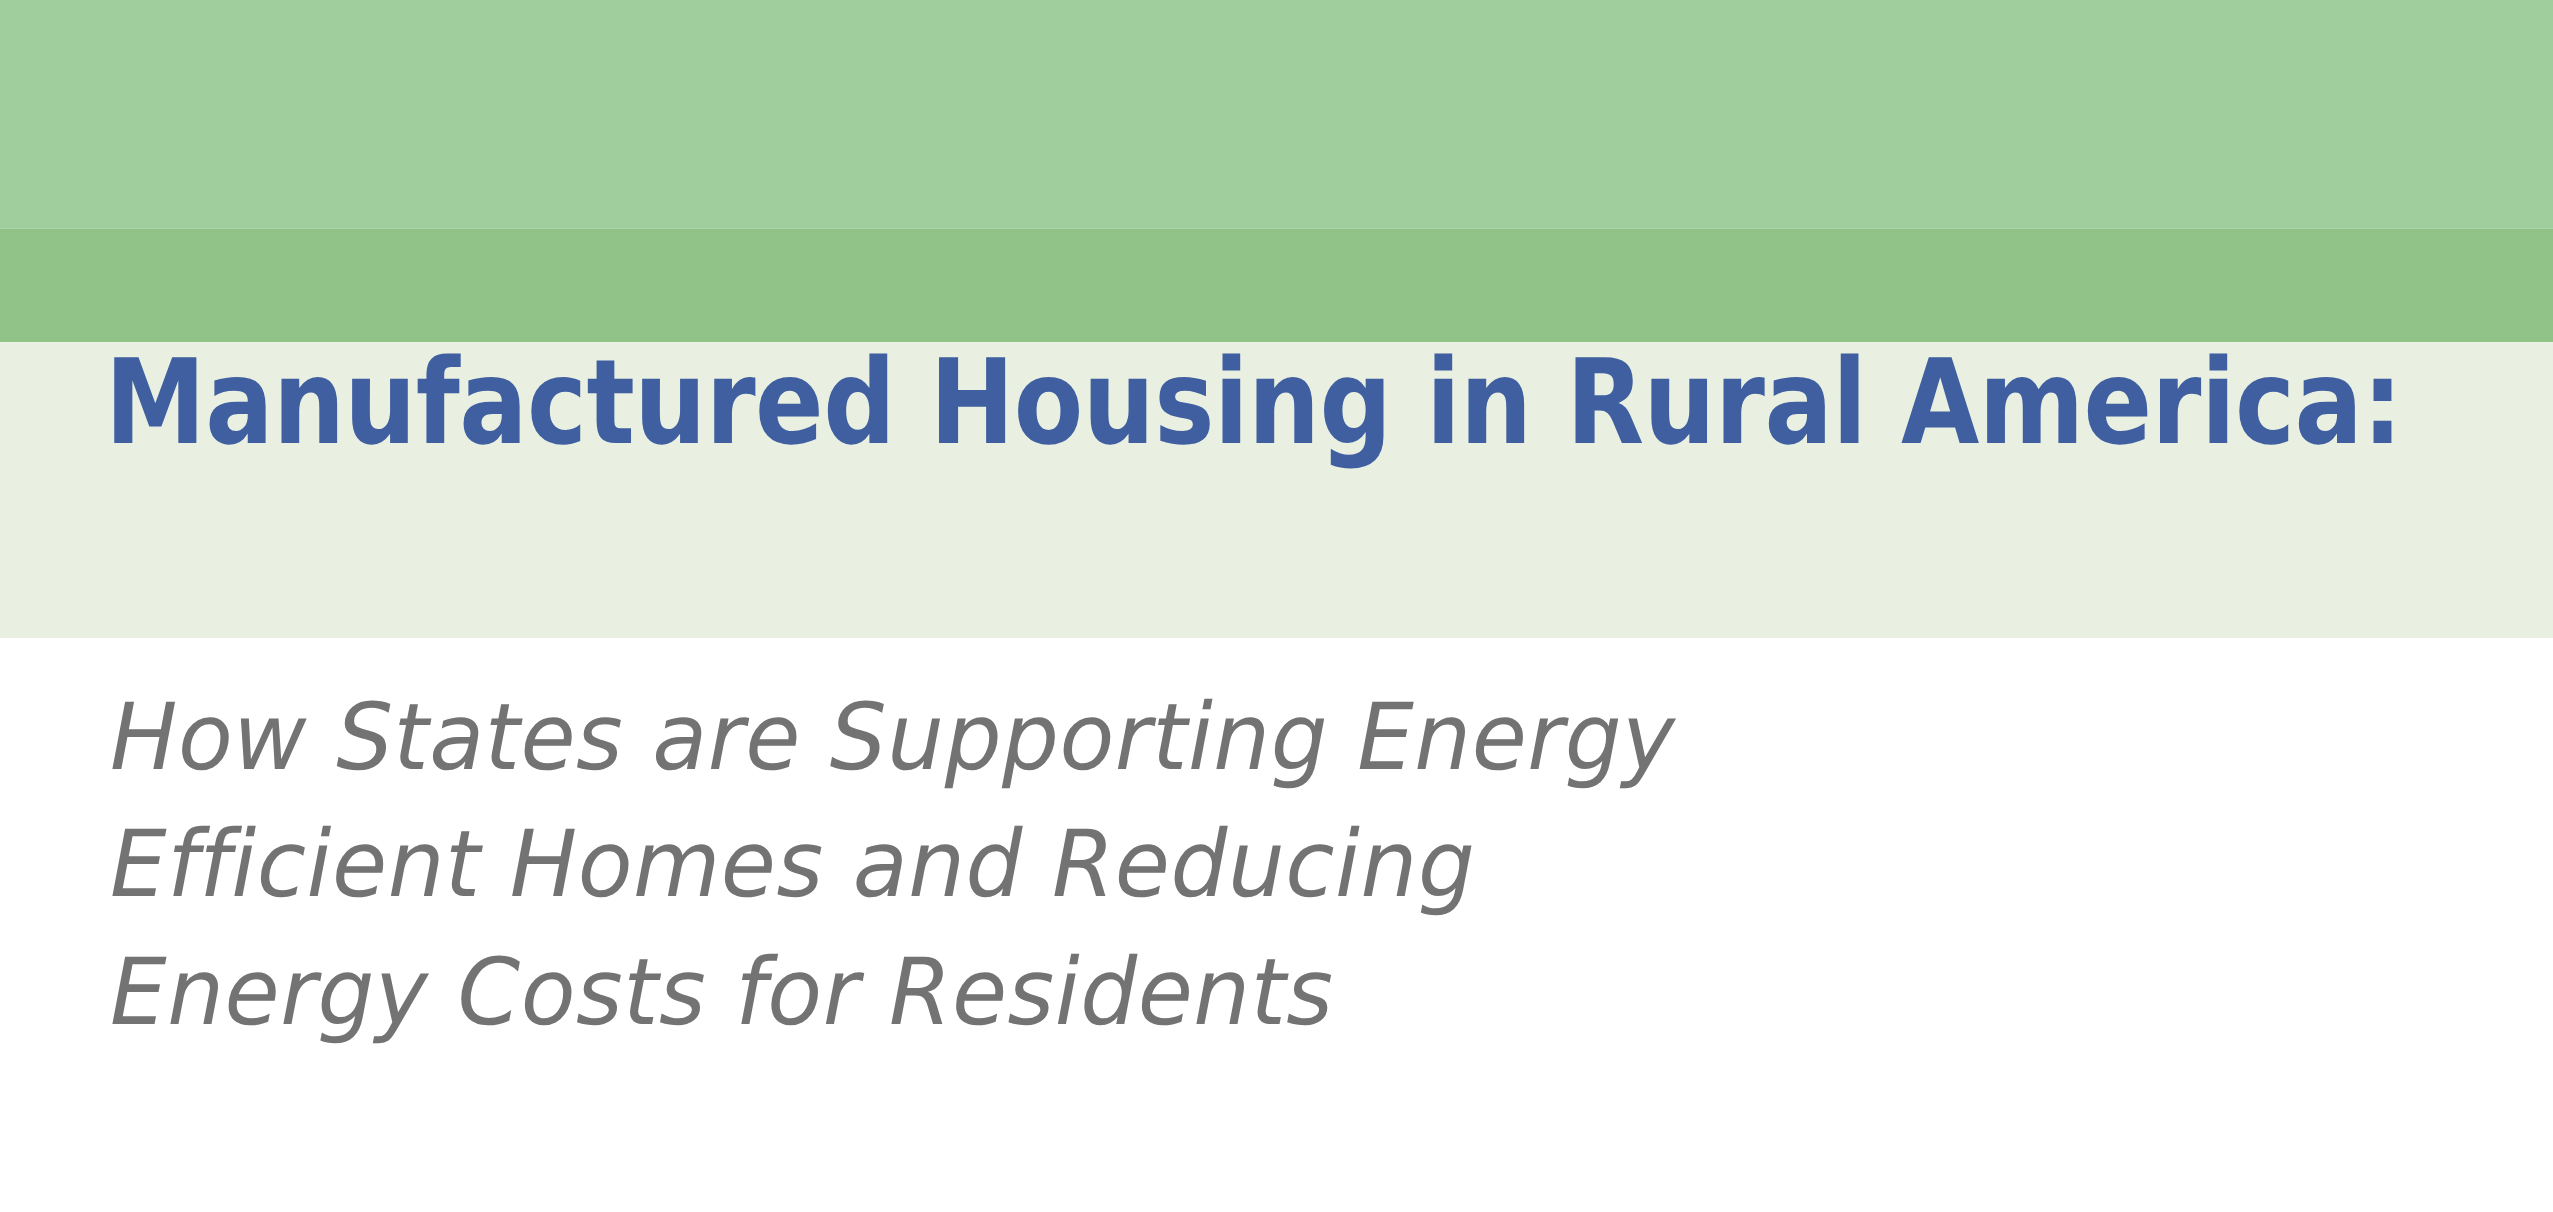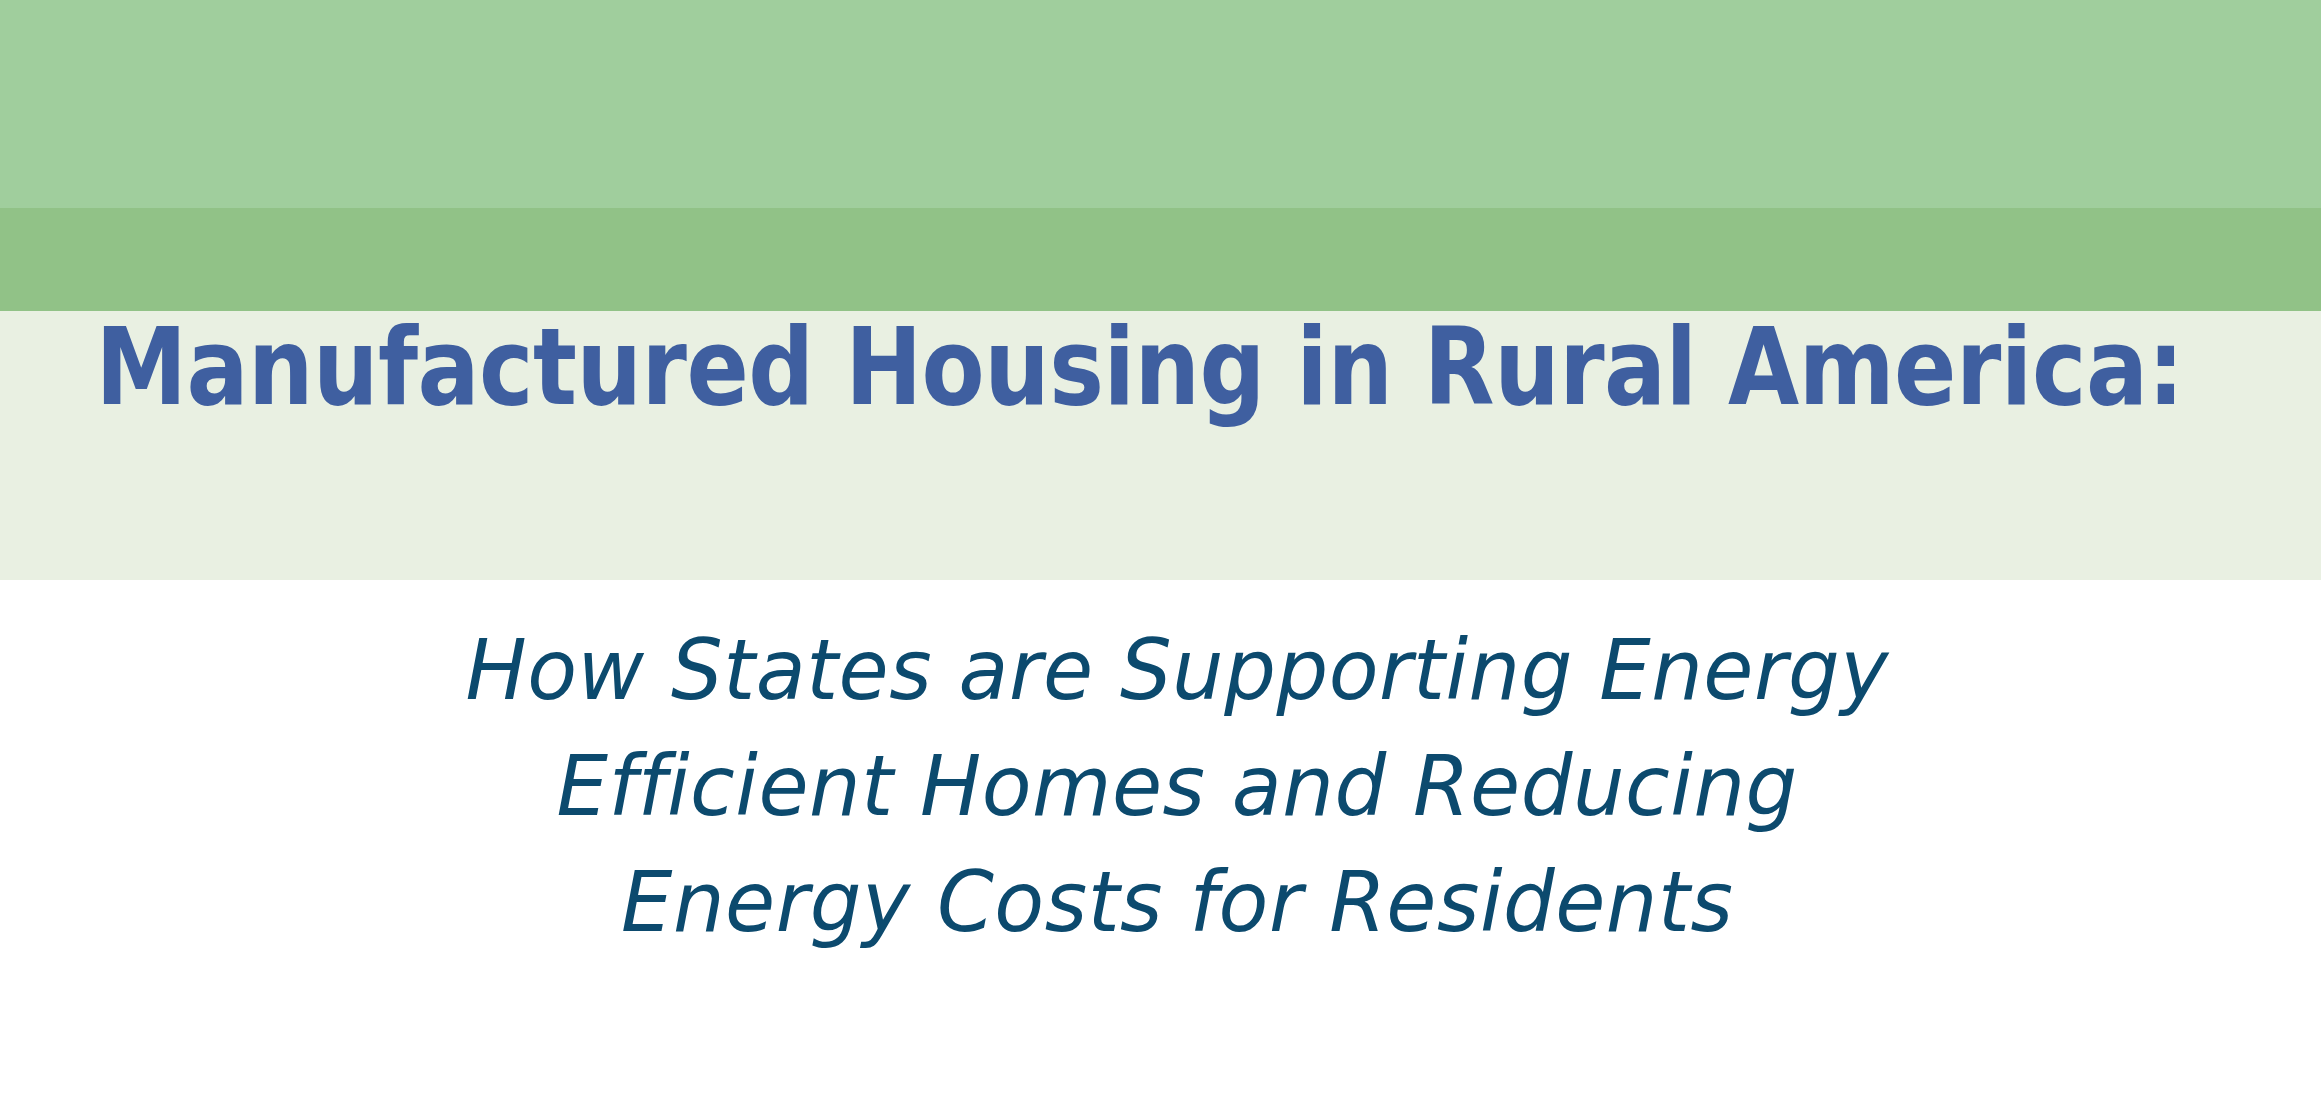--- a/index.html
+++ b/index.html
@@ -83,22 +83,21 @@
   }
   .subtitle {
     margin: 0;
     padding: 32px 0 0 100px;
     font-family: "DejaVu Sans", sans-serif;
     font-size: 84px;
     font-weight: 400;
     font-style: italic;
     line-height: 116px;
     letter-spacing: 0.5px;
-    color: #0c4a6e;
-    text-align: center;
+    color: #737373;
   }
   .subtitle .line {
     display: block;
     white-space: nowrap;
     transform: scaleX(0.97);
     transform-origin: left center;
   }
 </style>
 </head>
 <body>

